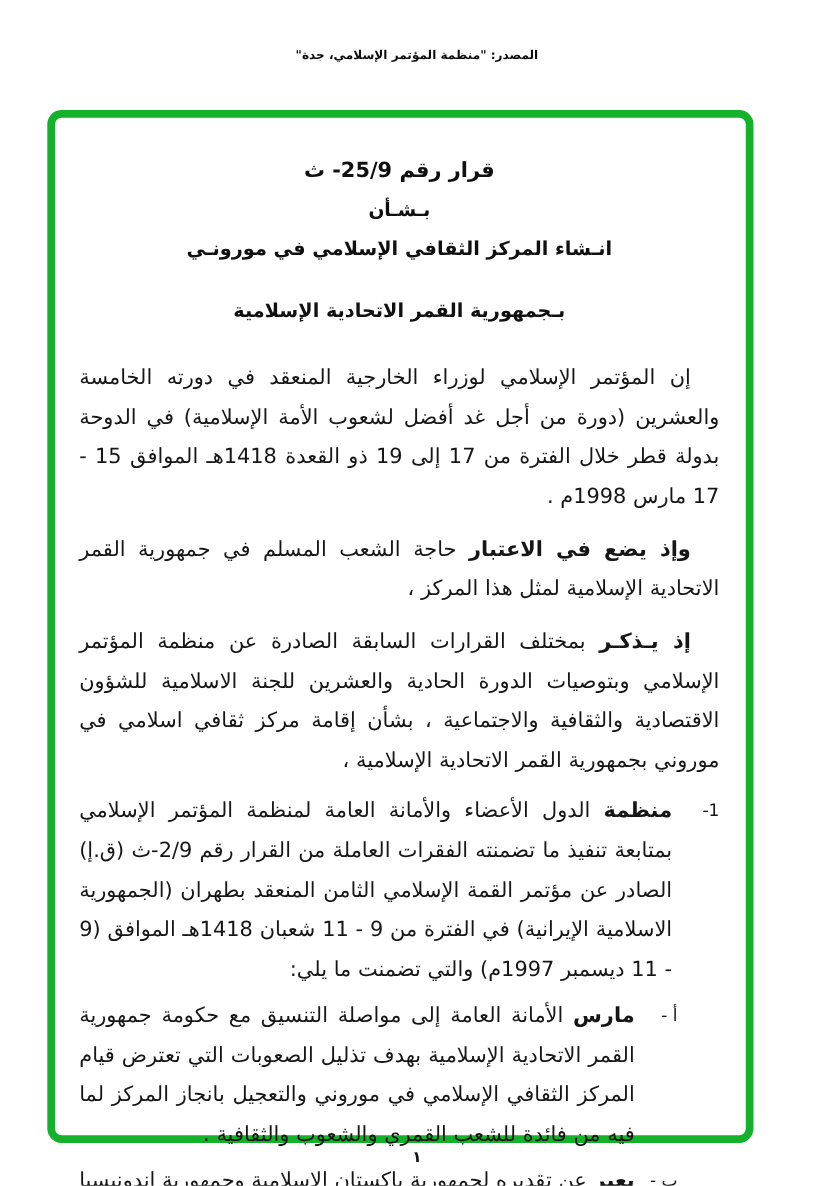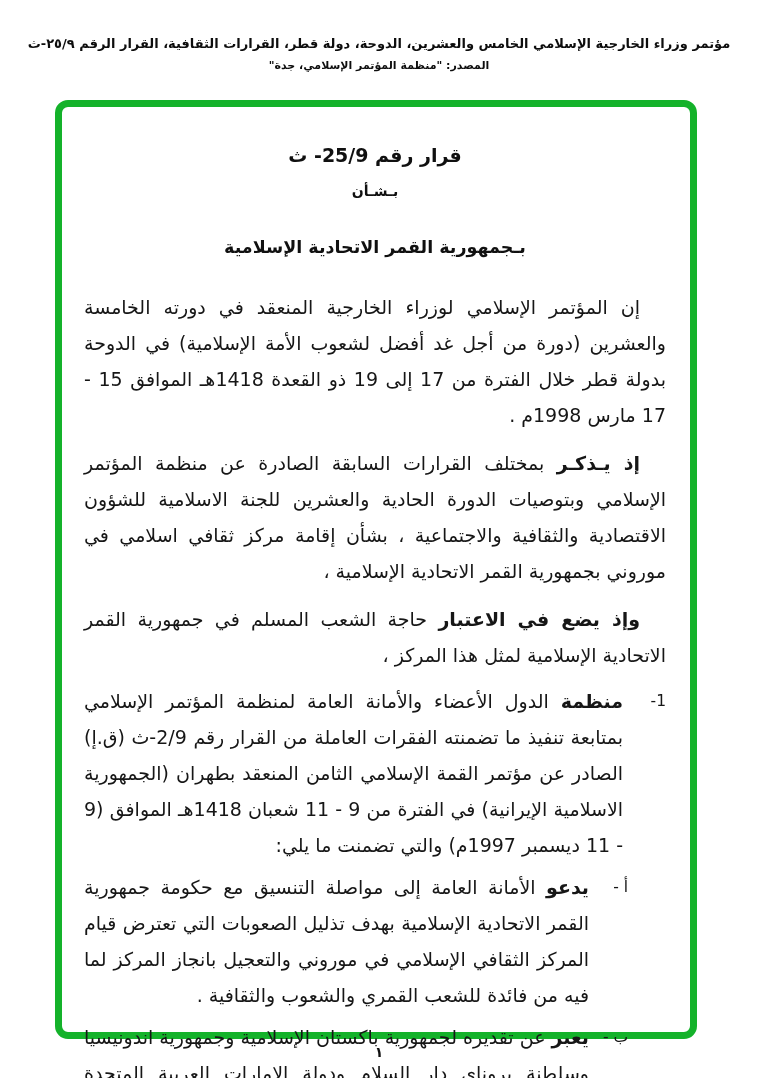--- a/index.html
+++ b/index.html
@@ -15,37 +15,37 @@
     position:absolute;top:36px;left:0;right:0;
     text-align:center;direction:rtl;
   }
   .scan-header .line1{
     font-size:13px;font-weight:bold;white-space:nowrap;color:#0d0d0d;
   }
   .scan-header .line2{
     font-size:11px;font-weight:bold;margin-top:8px;color:#0d0d0d;
   }
   .frame{
-    position:absolute;left:55px;top:100px;
+    position:absolute;left:43px;top:100px;
     width:642px;height:939px;
     border:7px solid #14b22a;
     border-radius:13px;
     box-sizing:border-box;
     background:#ffffff;
   }
   .content{
     position:absolute;top:0;right:0;left:0;bottom:0;
     padding:30px 24px 0 22px;
     direction:rtl;
   }
   .title-block{
     text-align:center;font-weight:bold;line-height:36px;color:#101010;
   }
   .title-block .t1{font-size:19px;}
-  .title-block .t2{font-size:14px;}
+  .title-block .t2{font-size:17px;}
   .title-block .t3{font-size:17.5px;}
   .title-block .t4{font-size:17.5px;margin-top:20px;}
   .para{
     font-size:19px;line-height:36px;
     text-align:justify;
     margin:12px 0 0 0;
     color:#161616;
   }
   .para.first{margin-top:24px;}
   .para.indent{text-indent:26px;}
@@ -68,47 +68,47 @@
   .pagenum{
     position:absolute;left:0;right:0;top:1044px;
     text-align:center;
     font-size:14px;font-weight:bold;color:#111;
   }
 </style>
 </head>
 <body>
 
 <div class="scan-header">
-  <div class="line1">مؤتمر وزراء الخارجية الإسلامي الخامس والعشرين، الدوحة، دولة قطر، القرارات الثقافية، القرار الرقم ٢٥/٩-ث</div>
   <div class="line2">المصدر:  "منظمة المؤتمر الإسلامي، جدة"</div>
 </div>
 
 <div class="frame">
   <div class="content">
 
     <div class="title-block">
       <div class="t1">قرار رقم 25/9- ث</div>
       <div class="t2">بـشـأن</div>
+      <div class="t3">انـشاء المركز الثقافي الإسلامي في مورونـي</div>
       <div class="t4">بـجمهورية القمر الاتحادية الإسلامية</div>
     </div>
 
     <p class="para first indent"><span>إن المؤتمر الإسلامي لوزراء الخارجية المنعقد في دورته الخامسة والعشرين (دورة من أجل غد أفضل لشعوب الأمة الإسلامية) في الدوحة بدولة قطر خلال الفترة من 17 إلى 19 ذو القعدة 1418هـ الموافق 15 - 17 مارس 1998م .</span></p>
 
+    <p class="para indent"><span class="lead">وإذ يضع في الاعتبار</span> <span>حاجة الشعب المسلم في جمهورية القمر الاتحادية الإسلامية لمثل هذا المركز ،</span></p>
+
     <p class="para indent"><span class="lead">إذ يـذكـر</span> <span>بمختلف القرارات السابقة الصادرة عن منظمة المؤتمر الإسلامي وبتوصيات الدورة الحادية والعشرين للجنة الاسلامية للشؤون الاقتصادية والثقافية والاجتماعية ، بشأن إقامة مركز ثقافي اسلامي في موروني بجمهورية القمر الاتحادية الإسلامية ،</span></p>
-
-    <p class="para indent"><span class="lead">وإذ يضع في الاعتبار</span> <span>حاجة الشعب المسلم في جمهورية القمر الاتحادية الإسلامية لمثل هذا المركز ،</span></p>
 
     <div class="item top-item">
       <div class="marker">1-</div>
       <p class="para itext"><span class="lead">منظمة</span> <span>الدول الأعضاء والأمانة العامة لمنظمة المؤتمر الإسلامي بمتابعة تنفيذ ما تضمنته الفقرات العاملة من القرار رقم 2/9-ث (ق.إ) الصادر عن مؤتمر القمة الإسلامي الثامن المنعقد بطهران (الجمهورية الاسلامية الإيرانية) في الفترة من 9 - 11 شعبان 1418هـ الموافق (9 - 11 ديسمبر 1997م) والتي تضمنت ما يلي:</span></p>
     </div>
 
     <div class="item sub">
       <div class="marker">أ -</div>
-      <p class="para itext"><span class="lead">يدعو</span> <span>الأمانة العامة إلى مواصلة التنسيق مع حكومة جمهورية القمر الاتحادية الإسلامية بهدف تذليل الصعوبات التي تعترض قيام المركز الثقافي الإسلامي في موروني والتعجيل بانجاز المركز لما فيه من فائدة للشعب القمري والشعوب والثقافية .</span></p>
+      <p class="para itext"><span class="lead">مارس</span> <span>الأمانة العامة إلى مواصلة التنسيق مع حكومة جمهورية القمر الاتحادية الإسلامية بهدف تذليل الصعوبات التي تعترض قيام المركز الثقافي الإسلامي في موروني والتعجيل بانجاز المركز لما فيه من فائدة للشعب القمري والشعوب والثقافية .</span></p>
     </div>
 
     <div class="item sub">
       <div class="marker">ب -</div>
       <p class="para itext"><span class="lead">يعبر</span> <span>عن تقديره لجمهورية باكستان الإسلامية وجمهورية اندونيسيا وسلطنة بروناي دار السلام ودولة الامارات العربية المتحدة وصندوق التضامن الإسلامي</span></p>
     </div>
 
   </div>
 </div>
 

